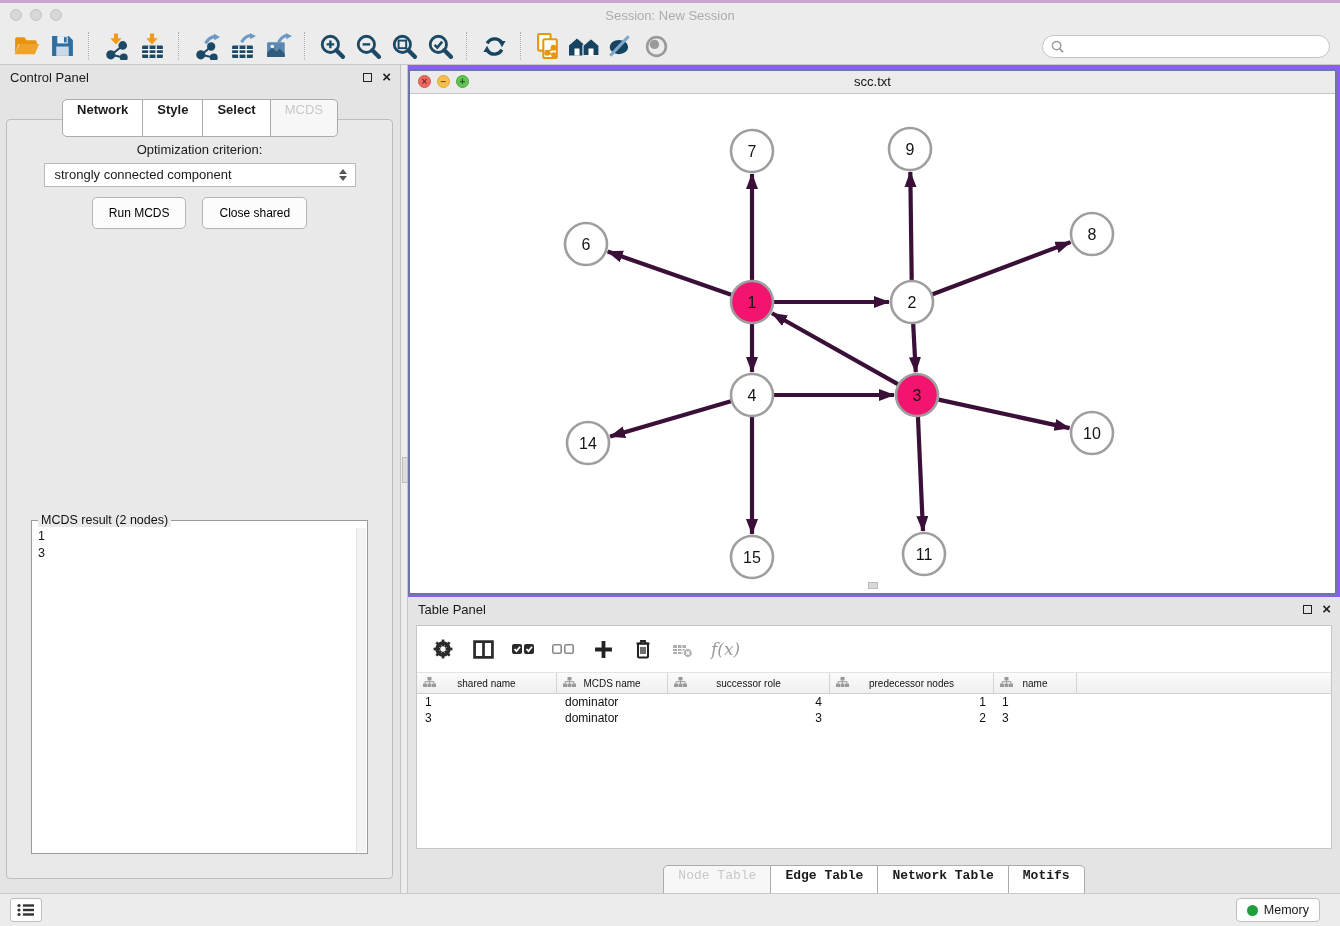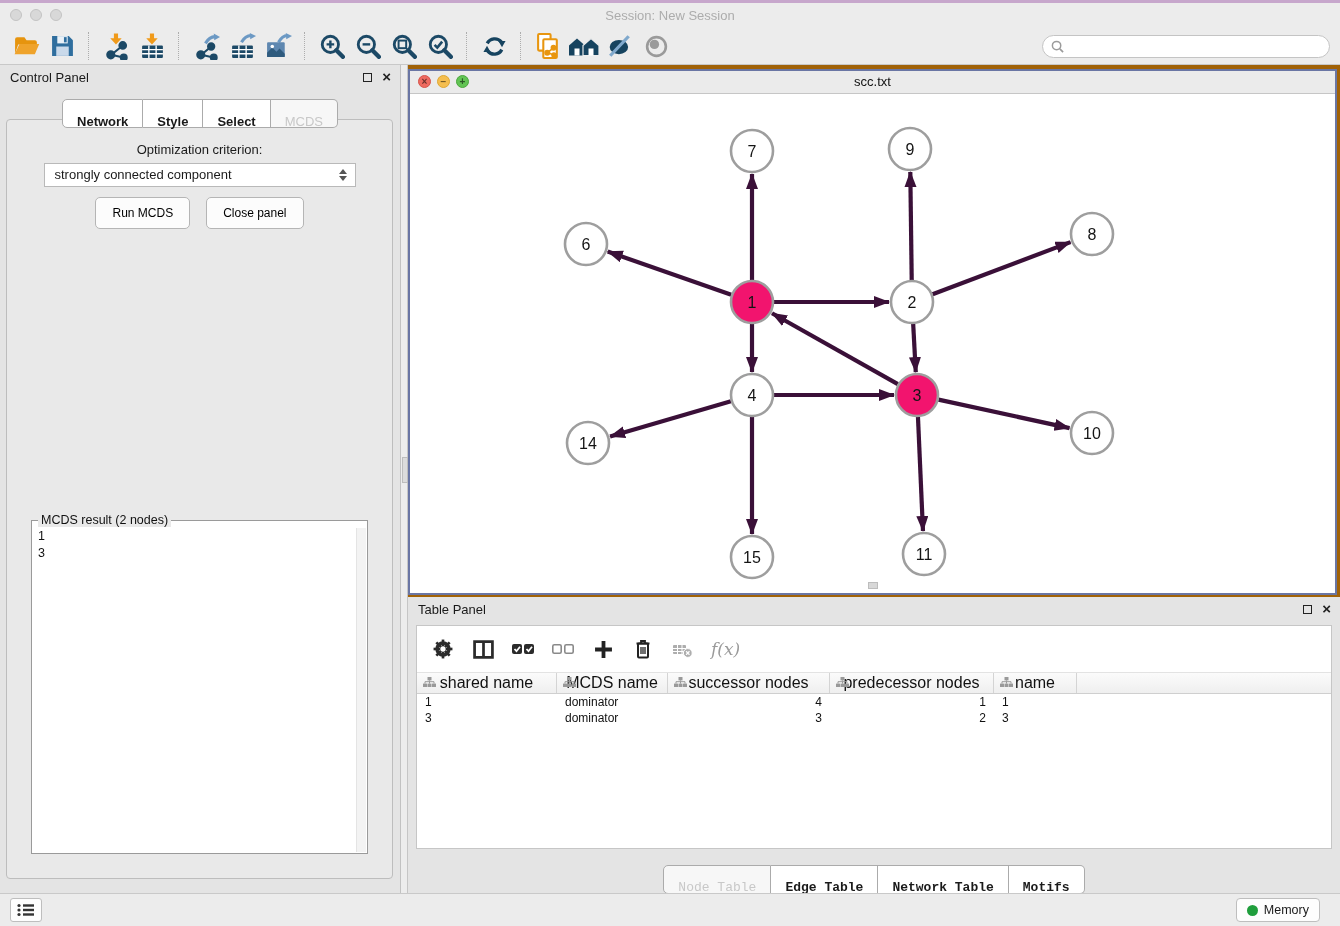--- a/index.html
+++ b/index.html
@@ -1,16 +1,16 @@
 <!DOCTYPE html>
 <html><head>
 <meta charset="utf-8">
 <style>
   html,body{margin:0;padding:0;background:#fff;}
-  .app{position:relative;width:1340px;height:926px;background:#a16207;font-family:"Liberation Sans",sans-serif;
+  .app{position:relative;width:1340px;height:926px;background:#8b5cf6;font-family:"Liberation Sans",sans-serif;
        border-top:3px solid #C7A7CC;box-sizing:border-box;overflow:hidden;color:#1a1a1a;}
   
   .titlebar{position:absolute;top:0;left:0;right:0;height:25px;background:#ECECEC;border-bottom:1px solid #D2D2D2;}
   .traffic{position:absolute;left:10px;top:6px;display:flex;gap:8px;}
   .light{width:12px;height:12px;border-radius:50%;background:#D8D8D8;border:1px solid #C3C3C3;box-sizing:border-box;}
   .win-title{text-align:center;line-height:25px;color:#ACACAC;font-size:13px;}
   
   .toolbar{position:absolute;top:25px;left:0;right:0;height:37px;background:#ECECEC;border-bottom:1px solid #C8C8C8;
            display:flex;align-items:center;padding-left:8px;box-sizing:border-box;}
   .tbtn{width:36px;height:30px;display:flex;align-items:center;justify-content:center;}
@@ -20,21 +20,21 @@
   .searchbox input{border:none;outline:none;flex:1;height:18px;font-size:13px;background:transparent;margin-left:5px;}
   
   .main{position:absolute;top:62px;left:0;right:0;bottom:32px;}
   
   .cpanel{position:absolute;left:0;top:0;width:401px;height:100%;background:#E4E4E4;border-right:1px solid #C2C2C2;box-sizing:border-box;}
   .panel-title{position:absolute;left:10px;top:5px;font-size:13px;color:#1a1a1a;}
   .wctl{position:absolute;top:7px;right:9px;display:flex;gap:10px;align-items:center;}
   .float-ic{width:9px;height:9px;border:1.5px solid #222;box-sizing:border-box;}
   .close-ic{font-weight:900;font-size:15px;color:#222;line-height:10px;}
   .cp-tabs{position:absolute;top:34px;left:0;right:0;display:flex;justify-content:center;z-index:2;}
-  .seg{border:1px solid #ABABAB;border-left:none;background:#fff;padding:12px 14px;font-size:13px;height:29px;
+  .seg{border:1px solid #ABABAB;border-left:none;background:#fff;padding:0 14px;font-size:13px;height:38px;
        line-height:20px;box-sizing:border-box;cursor:default;white-space:nowrap;}
   .seg.first{border-left:1px solid #ABABAB;border-radius:5px 0 0 5px;}
   .seg.last{border-radius:0 5px 5px 0;}
   .seg.dim{color:#C8C8C8;background:#F7F7F7;}
   .seg.bold{font-weight:600;}
   .cp-body{position:absolute;left:6px;right:7px;top:54px;bottom:15px;border:1px solid #BDBDBD;border-radius:4px;background:#E9E9E9;}
   .opt-label{margin-top:22px;text-align:center;font-size:13px;}
   .selectbox{position:relative;margin:6px auto 0;width:312px;height:24px;background:#fff;border:1px solid #B9B9B9;
              border-radius:0;font-size:13px;line-height:22px;padding-left:10px;box-sizing:border-box;}
   .stepper{position:absolute;right:8px;top:5px;display:flex;flex-direction:column;gap:2px;}
@@ -63,21 +63,21 @@
   .net-title{text-align:center;line-height:22px;font-size:13px;color:#111;}
   .net-canvas{position:absolute;left:0;top:22px;right:0;bottom:0;overflow:hidden;}
   .net-grip{position:absolute;bottom:4px;left:458px;width:10px;height:7px;background:#D8D8D8;border:1px solid #BDBDBD;box-sizing:border-box;}
   
   .tpanel{position:absolute;left:0;top:532px;right:0;bottom:0;background:#E4E4E4;}
   .tp-box{position:absolute;left:8px;right:8px;top:28px;height:224px;background:#fff;border:1px solid #C6C6C6;box-sizing:border-box;}
   .tp-toolbar{height:46px;display:flex;align-items:center;gap:16px;padding-left:14px;border-bottom:1px solid #E3E3E3;}
   .tpi{width:24px;height:24px;display:flex;align-items:center;justify-content:center;}
   .fx{font-family:"DejaVu Serif",serif;font-style:italic;font-size:17px;color:#9A9A9A;}
   .thead{display:flex;height:20px;background:linear-gradient(#FBFBFB,#EFEFEF);border-bottom:1px solid #CFCFCF;}
-  .th{position:relative;display:flex;align-items:center;justify-content:center;font-size:16px;color:#111;
+  .th{position:relative;display:flex;align-items:center;justify-content:center;font-size:10px;color:#111;
       border-right:1px solid #D4D4D4;box-sizing:border-box;}
   .th .treeic{position:absolute;left:6px;top:4px;}
   .trow{display:flex;height:16px;font-size:12px;color:#111;}
   .td{box-sizing:border-box;padding:0 8px;line-height:16px;overflow:hidden;}
   .tp-tabs{position:absolute;left:0;right:0;top:268px;display:flex;justify-content:center;font-family:Liberation Mono, monospace;}
   
   .statusbar{position:absolute;bottom:0;left:0;right:0;height:32px;background:#ECECEC;border-top:1px solid #C9C9C9;}
   .sb-left{position:absolute;left:10px;top:4px;width:32px;height:24px;background:#FDFDFD;border:1px solid #BEBEBE;
            border-radius:3px;display:flex;align-items:center;justify-content:center;box-sizing:border-box;}
   .sb-mem{position:absolute;right:20px;top:4px;height:24px;padding:0 10px;background:#FDFDFD;border:1px solid #BEBEBE;
@@ -262,21 +262,21 @@
         <div class="opt-label">Optimization criterion:</div>
         <div class="selectbox">
           <span>strongly connected component</span>
           <span class="stepper">
               <span class="tri-up"></span>
               <span class="tri-down"></span>
             </span>
         </div>
         <div class="btn-row">
           <button class="btn">Run MCDS</button>
-          <button class="btn">Close panel</button>
+          <button class="btn">Close shared</button>
         </div>
         <fieldset class="result">
           <legend>MCDS result (2 nodes)</legend>
           <div id="result-lines">
               <div class="result-line">1</div>
               <div class="result-line">3</div>
             </div>
           <div class="result-scroll"></div>
         </fieldset>
       </div>
@@ -462,21 +462,21 @@
               <div class="th" style="width: 162px;">
                 <svg class="treeic" width="13" height="11" viewBox="0 0 13 11">
                   <g fill="#999">
                     <rect x="4.5" y="0" width="4" height="3.4"></rect>
                     <rect x="0" y="6.6" width="4" height="3.4"></rect>
                     <rect x="4.5" y="6.6" width="4" height="3.4"></rect>
                     <rect x="9" y="6.6" width="4" height="3.4"></rect>
                   </g>
                   <path d="M6.5 3.4 v1.3 M2 6.6 v-1.9 h9 v1.9 M6.5 4.7 v1.9" stroke="#999" fill="none"></path>
                 </svg>
-                <span>successor nodes</span>
+                <span>successor role</span>
               </div>
               <div class="th" style="width: 164px;">
                 <svg class="treeic" width="13" height="11" viewBox="0 0 13 11">
                   <g fill="#999">
                     <rect x="4.5" y="0" width="4" height="3.4"></rect>
                     <rect x="0" y="6.6" width="4" height="3.4"></rect>
                     <rect x="4.5" y="6.6" width="4" height="3.4"></rect>
                     <rect x="9" y="6.6" width="4" height="3.4"></rect>
                   </g>
                   <path d="M6.5 3.4 v1.3 M2 6.6 v-1.9 h9 v1.9 M6.5 4.7 v1.9" stroke="#999" fill="none"></path>

